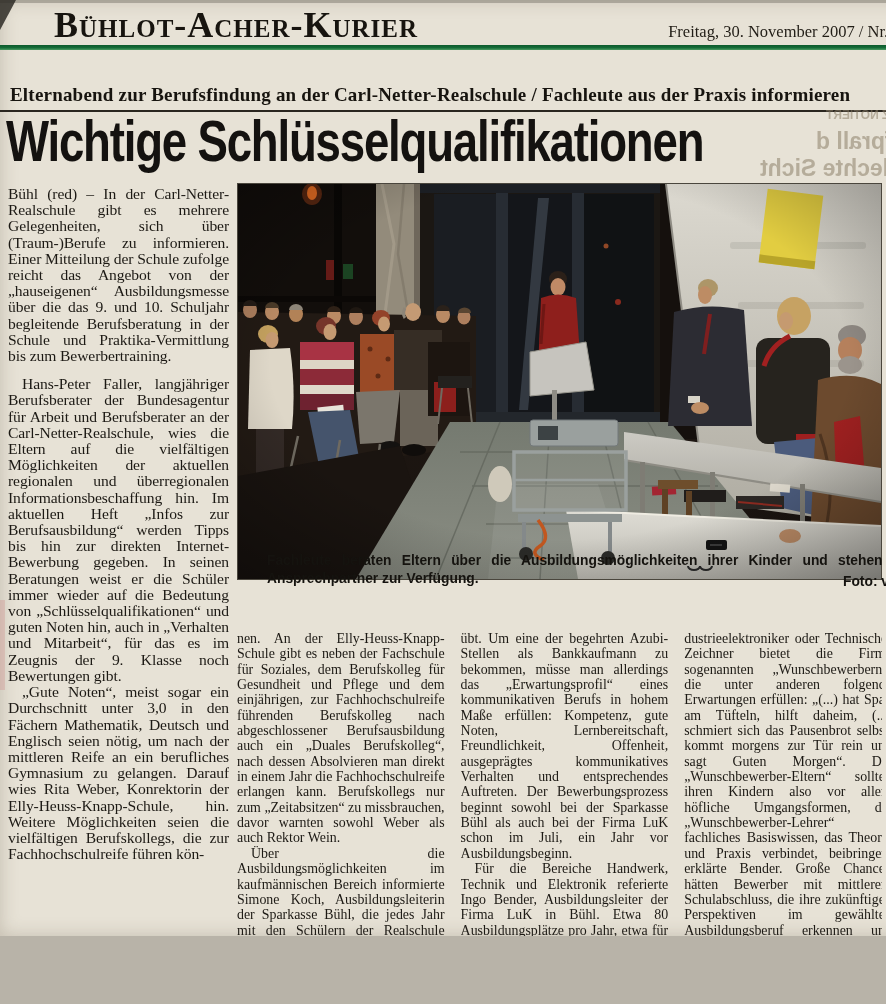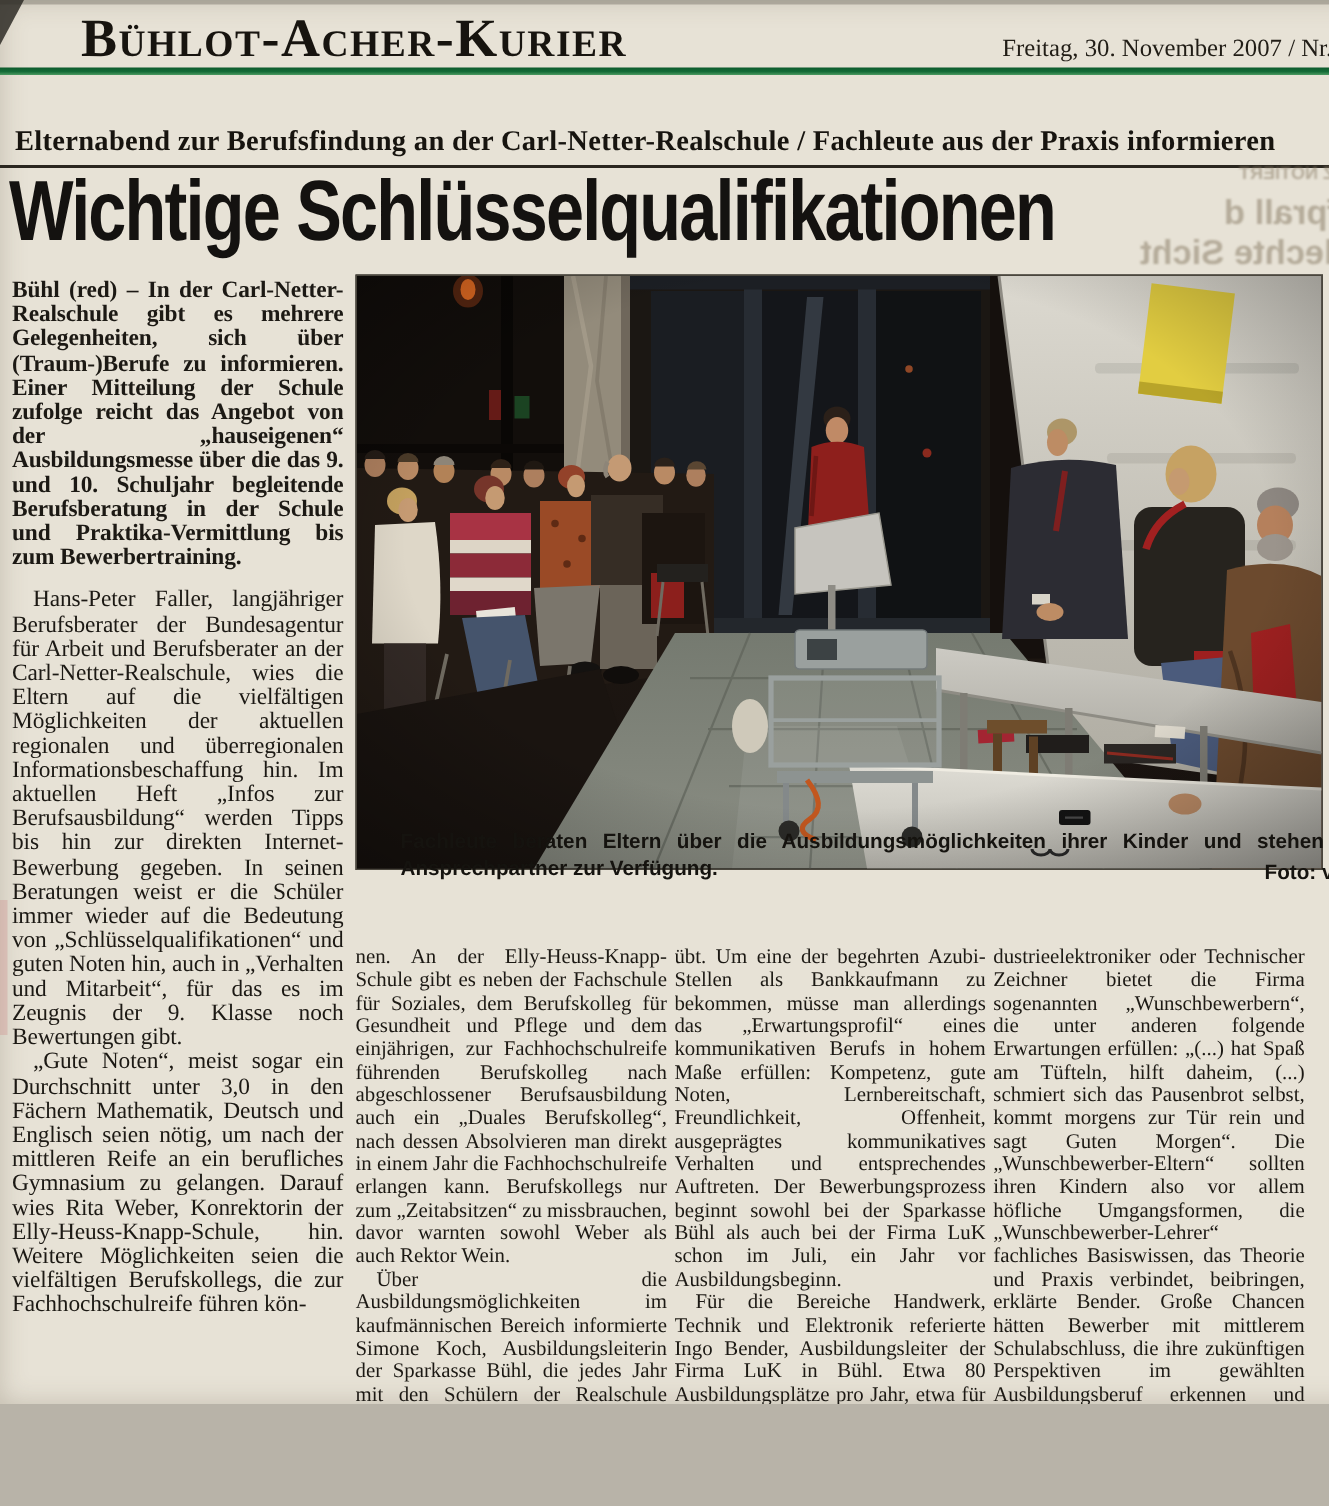--- a/index.html
+++ b/index.html
@@ -52,25 +52,25 @@
   }
   .bleed-1{top:108px;right:8px;font-size:12px;}
   .bleed-2{top:128px;right:10px;font-size:23px;}
   .bleed-3{top:155px;right:4px;font-size:23px;}
   
   .col-left{
     position:absolute;left:8px;top:186px;width:221px;height:808px;overflow:hidden;
     font-size:15.6px;line-height:16.2px;text-align:justify;letter-spacing:-.1px;
   }
   .col-left p{margin:0;}
-  .col-left p.lead{font-weight:bold;margin-bottom:12px;}
+  .col-left p.lead{font-weight:normal;margin-bottom:12px;}
   .col-left p.ind,.bcol p.ind{text-indent:14px;}
   .bottom-cols{
     position:absolute;left:237px;top:631px;width:645px;height:367px;
-    display:flex;gap:5px;overflow:hidden;
+    display:flex;gap:16px;overflow:hidden;
   }
   .bcol{
     width:207.6px;flex:0 0 auto;font-size:13.9px;line-height:15.35px;
     text-align:justify;overflow:hidden;
   }
   .bcol p{margin:0;}
   
   .photo{
     position:absolute;left:237px;top:183px;width:643px;height:395px;margin:0;
     border:1px solid #4a463d;background:#17120e;

